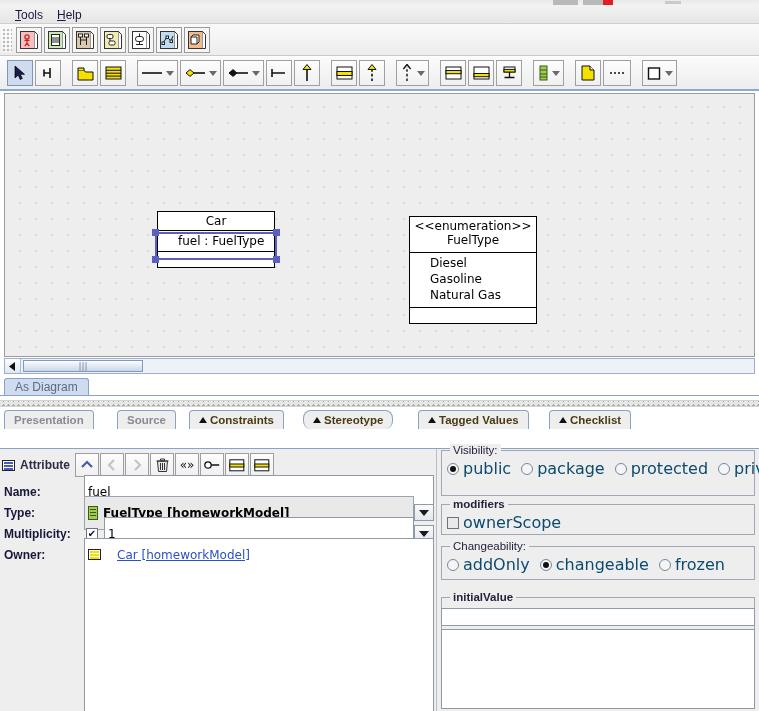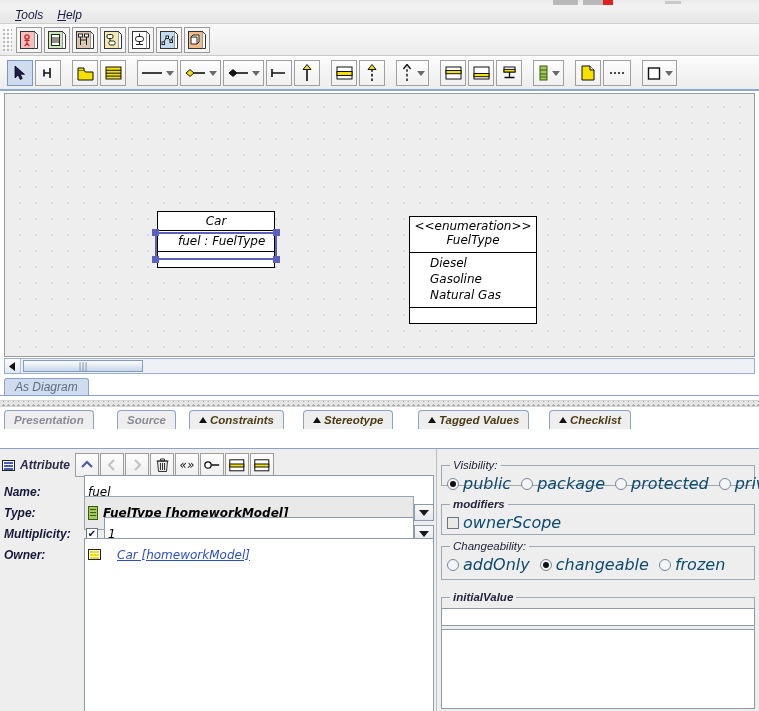--- a/index.html
+++ b/index.html
@@ -4,21 +4,21 @@
 <style>
   * { box-sizing: border-box; }
   html, body {
     margin: 0; padding: 0;
     width: 759px; height: 711px;
     overflow: hidden;
     font-family: "DejaVu Sans", sans-serif;
     font-size: 11px;
     background: #ffffff;
   }
-  #app { position: relative; width: 759px; height: 711px; font-style: italic; }
+  #app { position: relative; width: 759px; height: 711px; }
 
   
   .titlestrip {
     position: absolute; left: 0; top: 0; width: 759px; height: 6px;
     background: linear-gradient(#e9e9e9, #f3f3f3);
   }
   .wc { position: absolute; top: 0px; height: 5px; }
   .wc1 { left: 553px; width: 25px; background: #b9b9b9; }
   .wc2 { left: 583px; width: 20px; background: #b9b9b9; }
   .wc2b { left: 603px; width: 10px; background: #e02020; }
@@ -525,21 +525,21 @@
     <div class="ptab dim" style="left:4px;">
       <span>Presentation</span>
     </div>
     <div class="ptab dim" style="left:117px;">
       <span>Source</span>
     </div>
     <div class="ptab" style="left:189px;">
       <span class="tri-up"></span>
       <span>Constraints</span>
     </div>
-    <div class="ptab" style="left:303px;">
+    <div class="ptab" style="left:303px;border-radius:8px;">
       <span class="tri-up"></span>
       <span>Stereotype</span>
     </div>
     <div class="ptab" style="left:418px;">
       <span class="tri-up"></span>
       <span>Tagged Values</span>
     </div>
     <div class="ptab" style="left:549px;">
       <span class="tri-up"></span>
       <span>Checklist</span>
@@ -645,21 +645,21 @@
             </span>
           <span class="link">Car [homeworkModel]</span>
         </span>
       </div>
 
       <div style="position:absolute;left:84px;top:115px;width:350px;height:148px;background:#fff;border:1px solid #8f9aa8;border-top:none;"></div>
     </div>
 
     <div class="rightpane">
 
-      <div class="group" style="top:16px; height:21px;">
+      <div class="group" style="top:1px; height:46px;">
         <span class="grouplabel">Visibility:</span>
         <div class="radiorow" style="padding-top:8px;">
           <span class="radio on"></span>
           <span class="rlabel">public</span>
           <span class="radio"></span>
           <span class="rlabel">package</span>
           <span class="radio"></span>
           <span class="rlabel">protected</span>
           <span class="radio"></span>
           <span class="rlabel">private</span>

